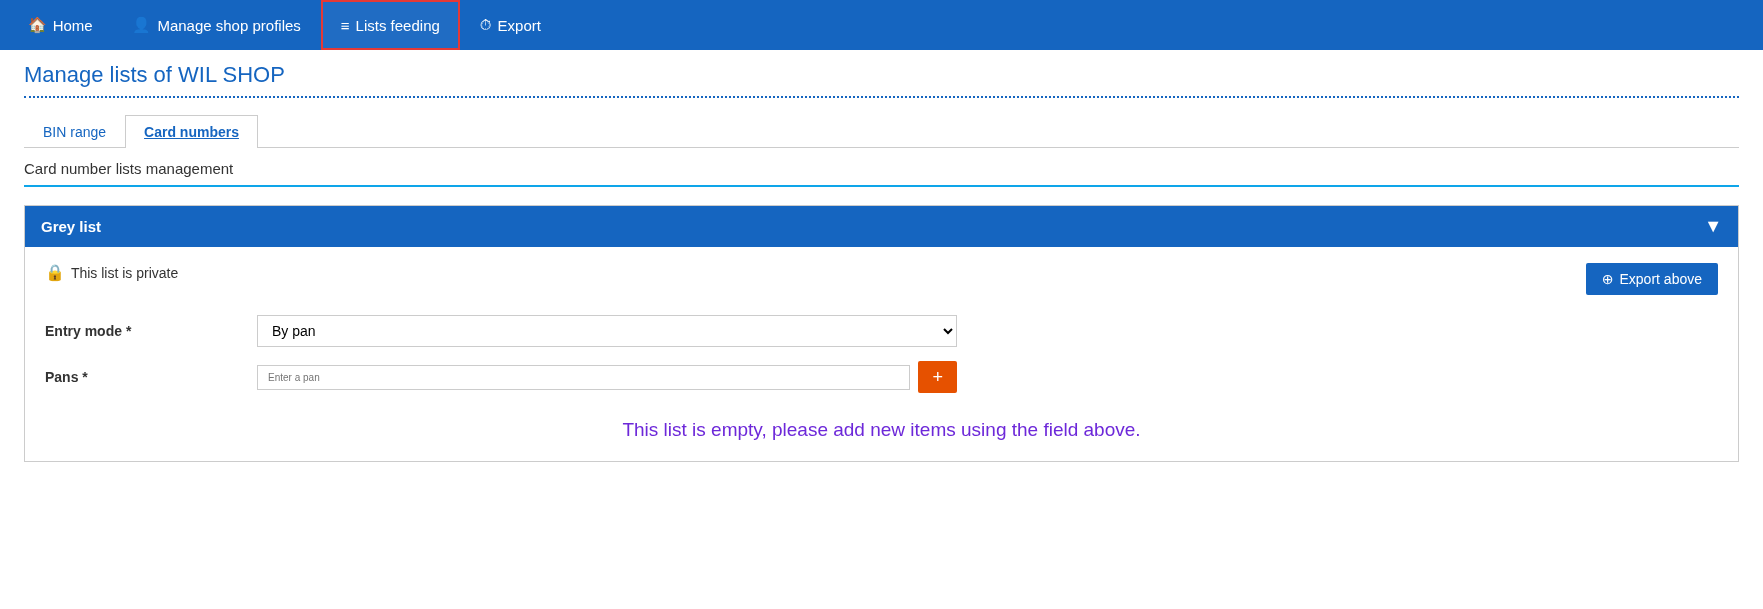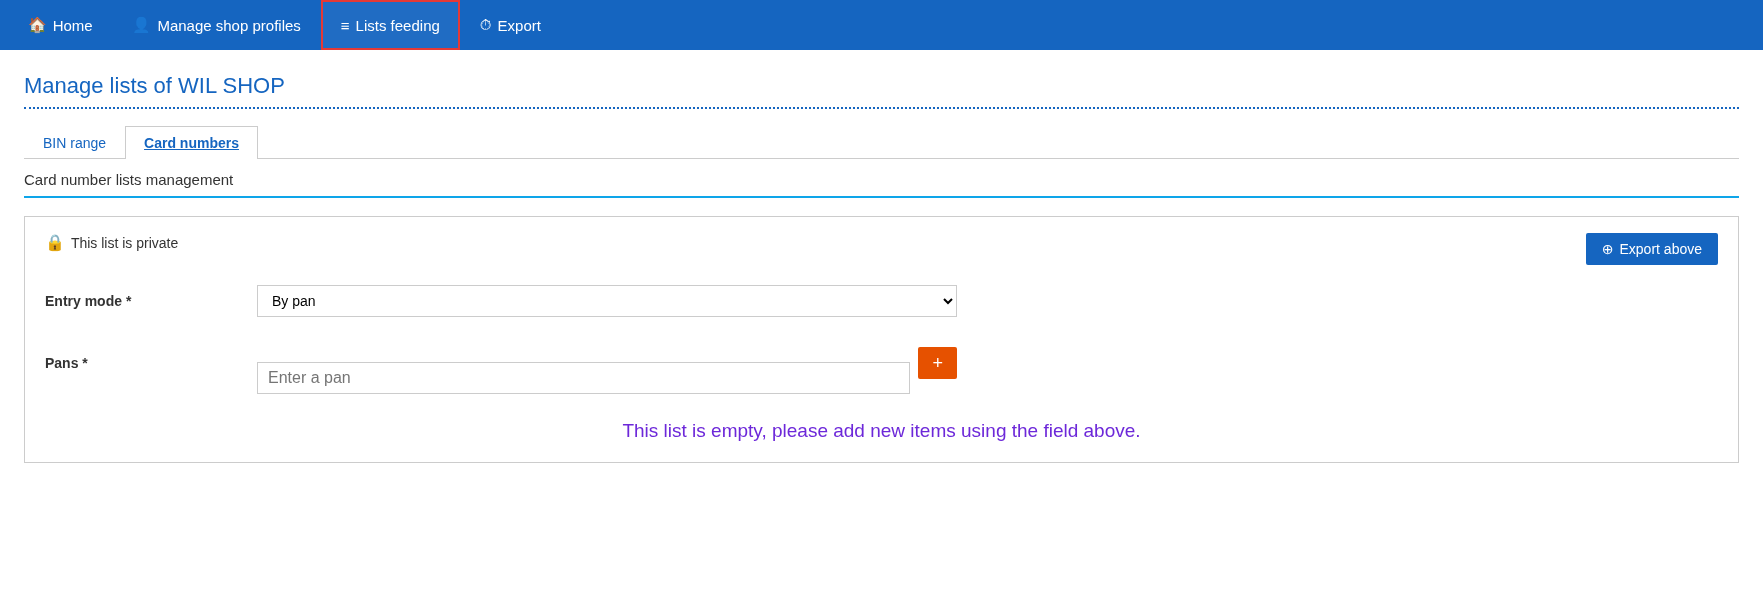--- a/index.html
+++ b/index.html
@@ -25,21 +25,21 @@
       white-space: nowrap;
       border: 2px solid transparent;
     }
     .nav-item.active {
       border: 2px solid #e53935;
       background-color: rgba(255,255,255,0.05);
     }
 
     
     .page-content {
-      padding: 23px 24px;
+      padding: 12px 24px;
     }
 
     .page-title {
       color: #1565C0;
       font-size: 22px;
       font-weight: normal;
       margin-bottom: 8px;
     }
 
     .dotted-divider {
@@ -173,22 +173,21 @@
     }
     .pan-input-row {
       display: flex;
       align-items: center;
       gap: 8px;
     }
     .form-input {
       flex: 1;
       padding: 6px 10px;
       border: 1px solid #ccc;
-      font-size: 16px;
-      margin-top: 31px;
+      font-size: 10px;
     }
     .add-btn {
       background-color: #e65100;
       color: #fff;
       border: none;
       padding: 7px 14px;
       cursor: pointer;
       font-size: 18px;
       border-radius: 2px;
       line-height: 1;
@@ -229,20 +228,24 @@
   <hr class="dotted-divider">
 
   <div class="tabs">
     <button class="tab">BIN range</button>
     <button class="tab active">Card numbers</button>
   </div>
 
   <div class="section-subtitle">Card number lists management</div>
 
   <div class="panel">
+    <div class="panel-header">
+      <span class="panel-header-title">Grey list</span>
+      <span class="chevron-icon">▼</span>
+    </div>
 
     <div class="panel-body">
 
       <div class="private-row">
         <div class="private-notice">
           <span class="lock-icon">🔒</span>
           <span>This list is private</span>
         </div>
         <div class="export-btn-row">
           <button class="export-btn">

